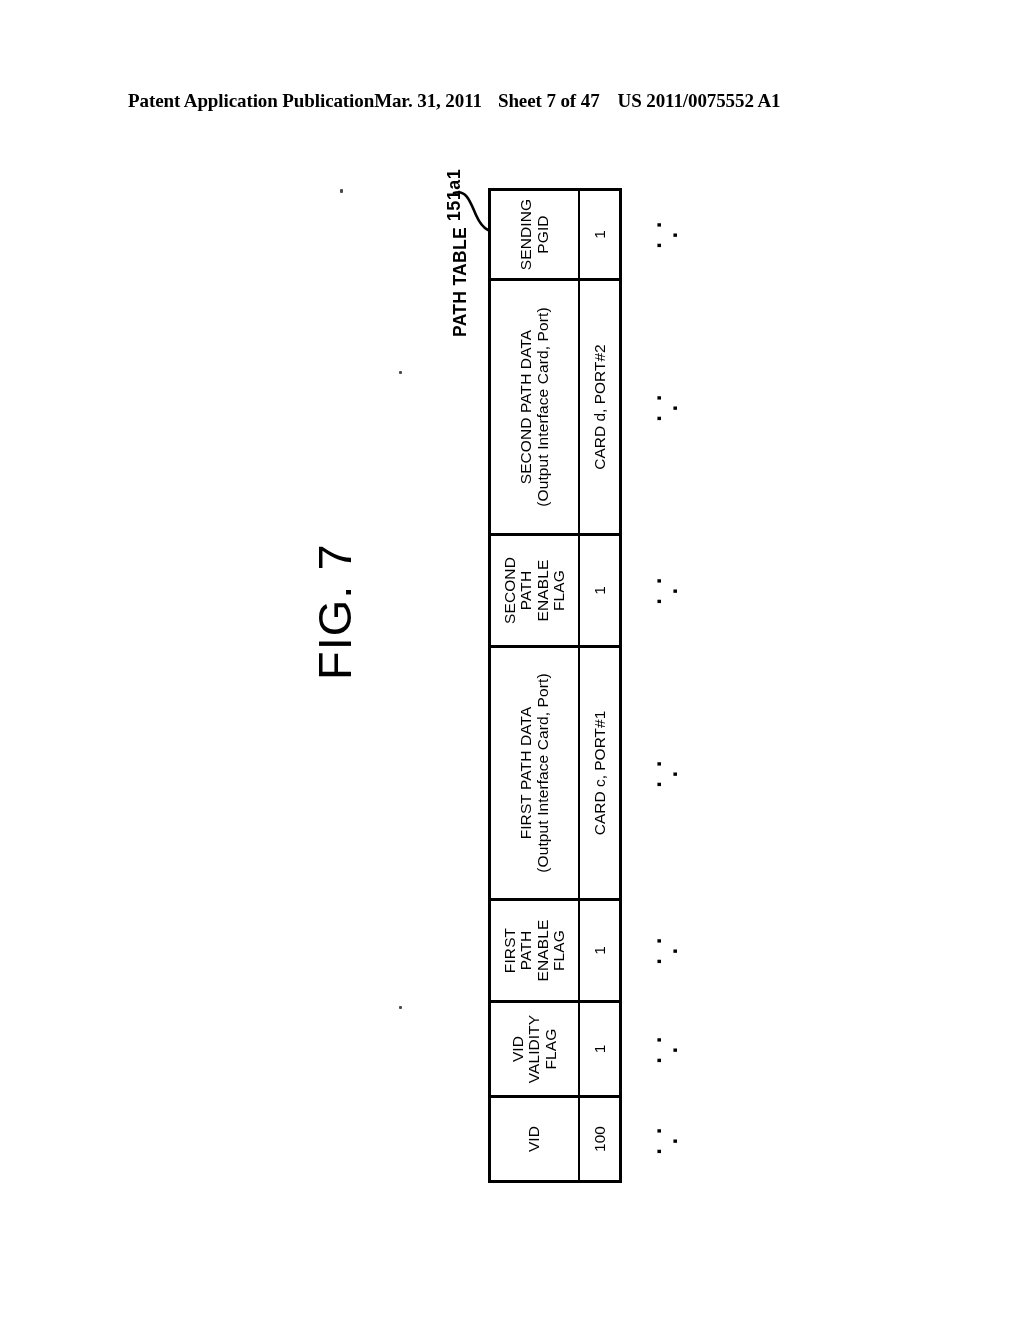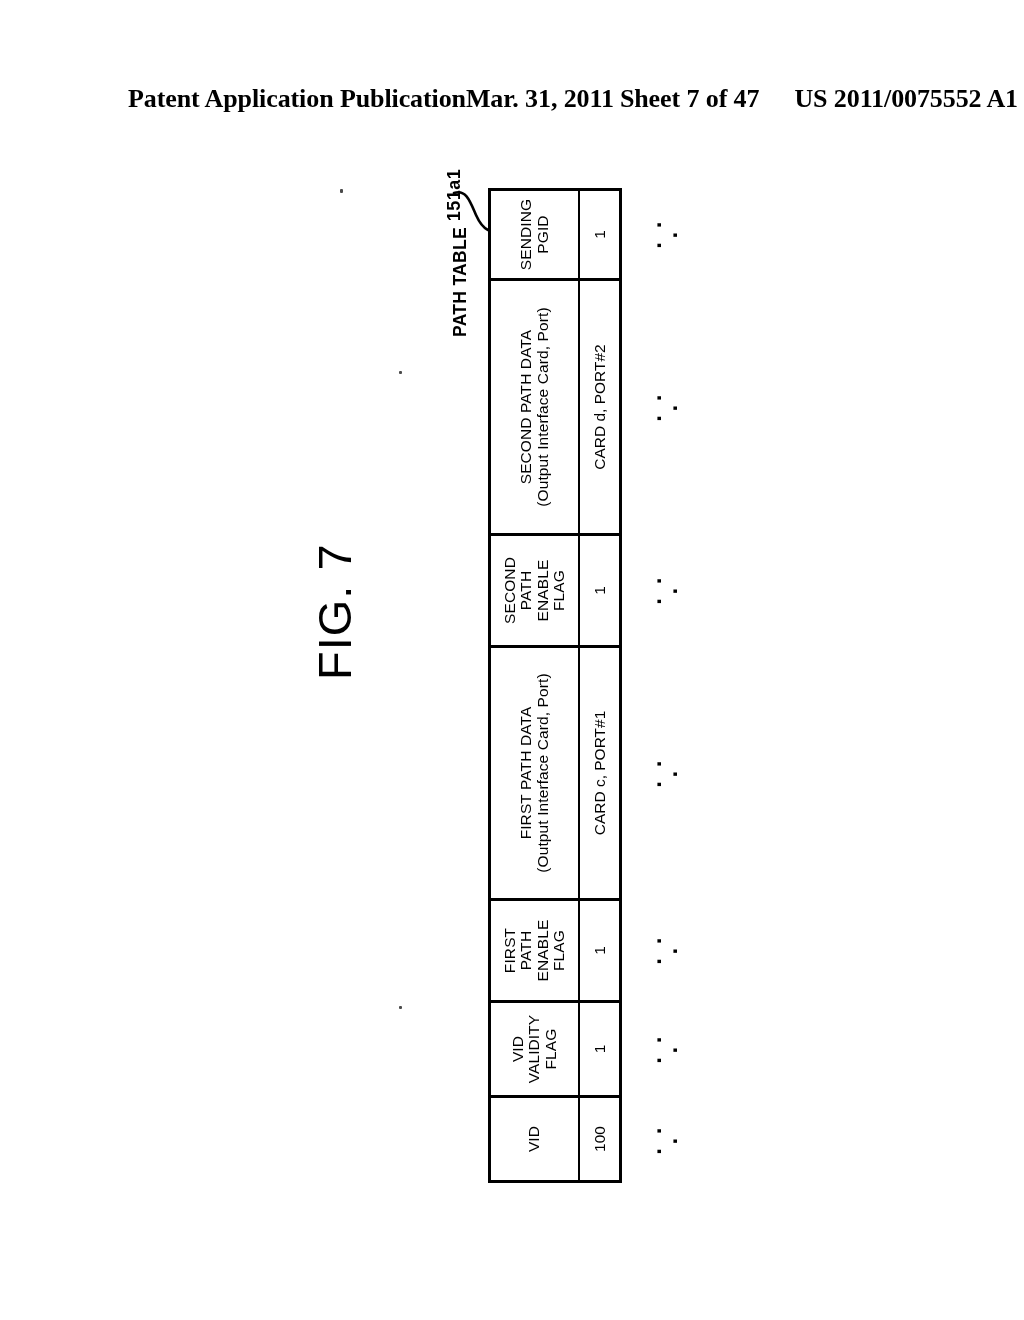--- a/index.html
+++ b/index.html
@@ -17,35 +17,35 @@
   }
 
   
   .patent-header {
     position: absolute;
     top: 88px;
     left: 128px;
     width: 768px;
     height: 26px;
     display: flex;
-    align-items: flex-end;
+    align-items: center;
     font-family: "Liberation Serif", serif;
     font-weight: bold;
-    font-size: 26px;
+    font-size: 19px;
     letter-spacing: -0.1px;
     white-space: nowrap;
   }
   .patent-header .ph-pub { }
   .patent-header .ph-date {
   }
   .patent-header .ph-sheet {
-    margin-left: 6px;
+    margin-left: 16px;
   }
   .patent-header .ph-num {
-    margin-left: 35px;
+    margin-left: 18px;
   }
 
   
   .fig-label {
     position: absolute;
     left: 305px;
     top: 620px;
     width: 230px;
     height: 60px;
     transform: rotate(-90deg);

